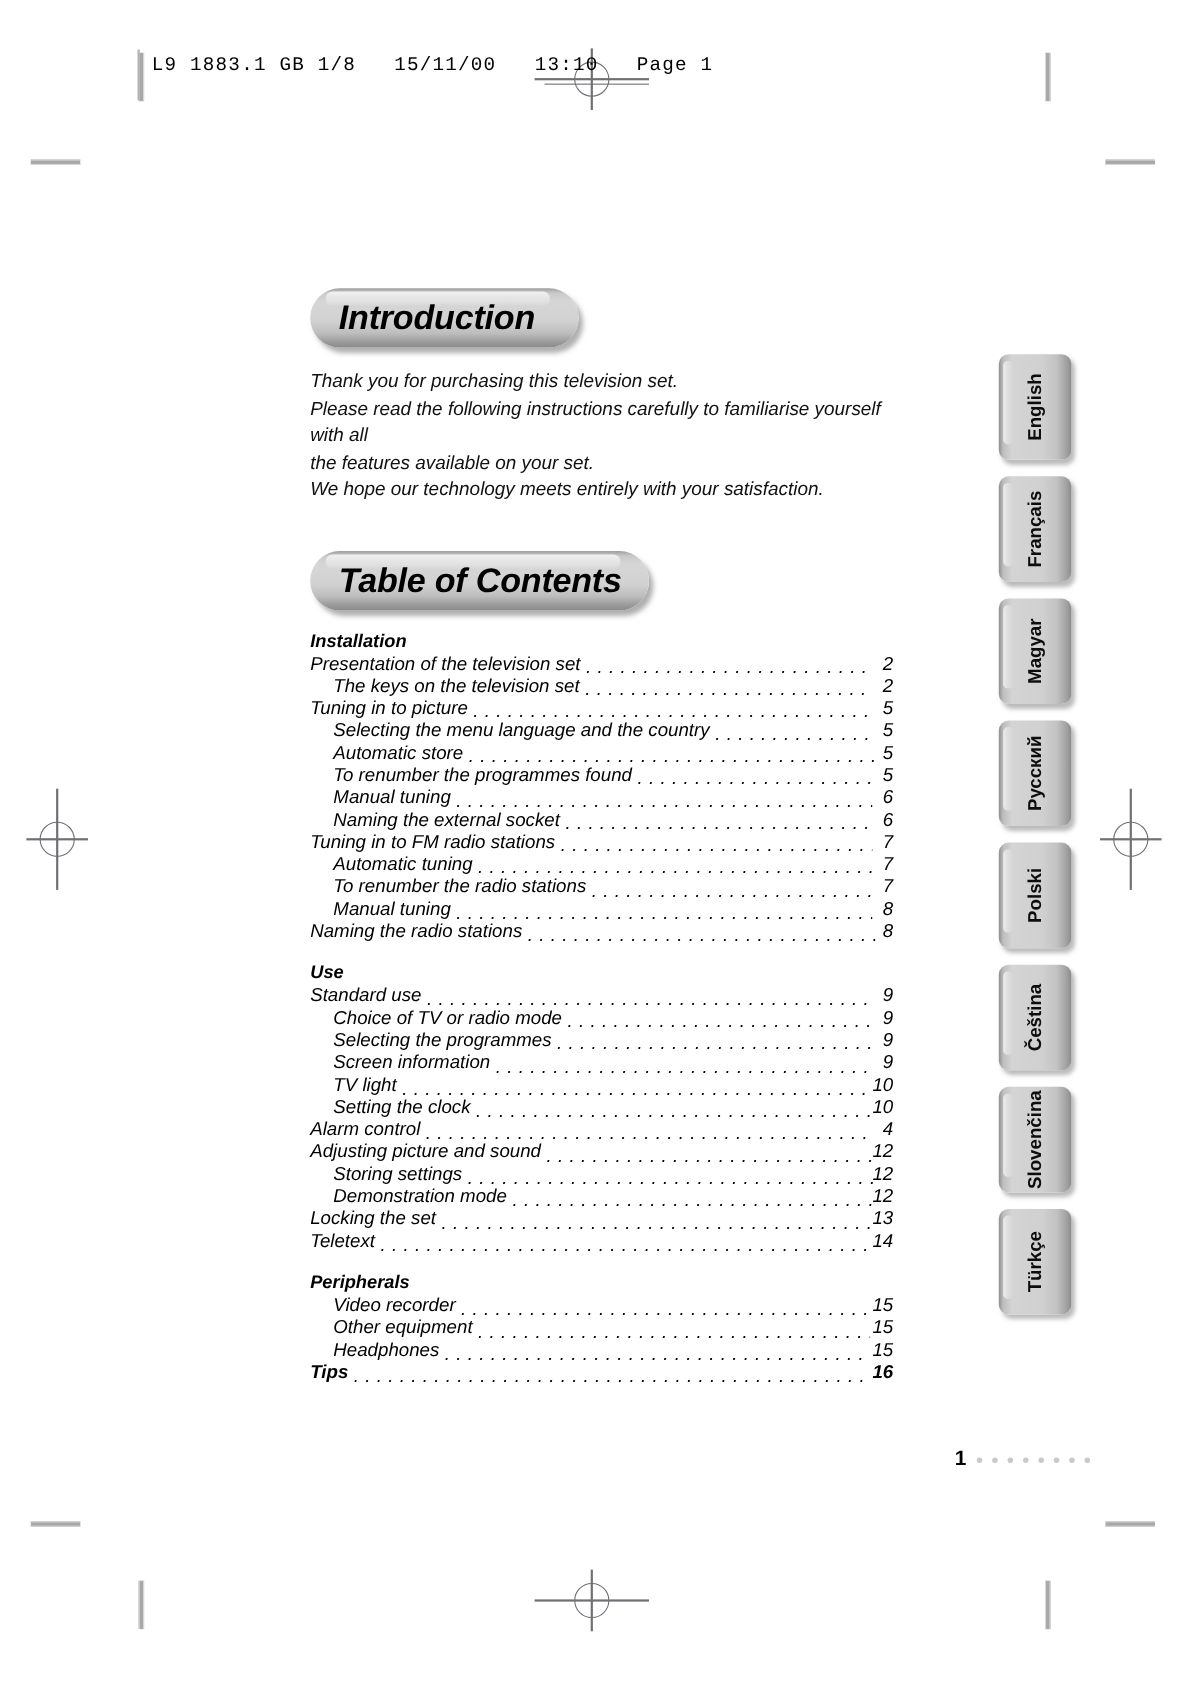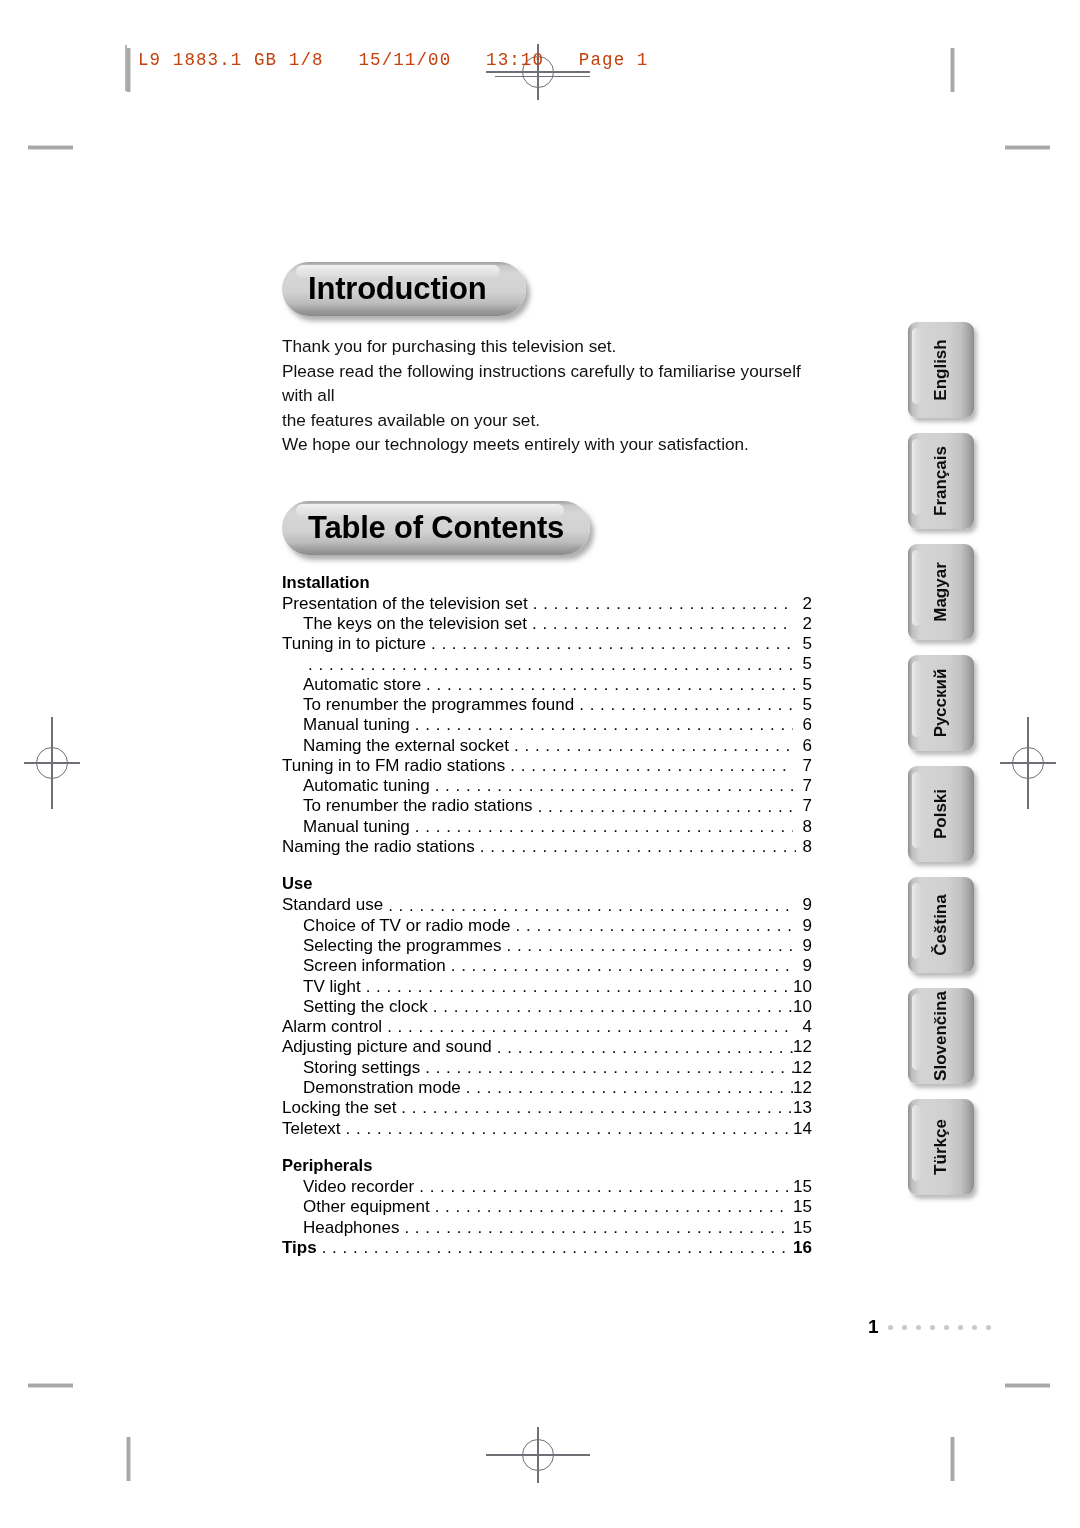--- a/index.html
+++ b/index.html
@@ -68,38 +68,39 @@
     height: 46px;
     background: #b3b3b6;
   }
   .header-text {
     position: absolute;
     left: 138px;
     top: 50px;
     font-family: "Liberation Mono", monospace;
     font-size: 17.5px;
     letter-spacing: 1.1px;
-    color: #c2410c;
+    color: #000000;
     white-space: pre;
   }
   .header-underline {
     position: absolute;
     left: 495px;
     top: 76px;
     width: 95px;
     height: 1.3px;
     background: #706f75;
   }
 
   
   .content {
     position: absolute;
     left: 282px;
     top: 262px;
     width: 530px;
+    font-style: italic;
   }
 
   
   .banner {
     position: relative;
     display: block;
     height: 54px;
     border-radius: 27px / 27px;
     background: linear-gradient(to bottom,
         #9e9e9e 0%,
@@ -152,21 +153,21 @@
   .toc-section-title {
     font-size: 16.6px;
     font-weight: bold;
     margin-top: 17px;
     margin-bottom: 1px;
   }
   .toc-section-title.first { margin-top: 0; }
 
   .toc-row {
     display: flex;
-    align-items: center;
+    align-items: flex-end;
     font-size: 17px;
     line-height: 20.3px;
     white-space: nowrap;
   }
   .toc-row.lvl2 { padding-left: 21px; }
   .toc-row.bold .toc-label,
   .toc-row.bold .toc-page { font-weight: bold; }
 
   .toc-label { flex: 0 0 auto; }
   .toc-dots {
@@ -332,20 +333,21 @@
         <span class="toc-label">The keys on the television set</span>
         <span class="toc-dots"></span>
         <span class="toc-page">2</span>
       </div>
       <div class="toc-row lvl1">
         <span class="toc-label">Tuning in to picture</span>
         <span class="toc-dots"></span>
         <span class="toc-page">5</span>
       </div>
       <div class="toc-row lvl2">
+        <span class="toc-label">Selecting the menu language and the country</span>
         <span class="toc-dots"></span>
         <span class="toc-page nogap">5</span>
       </div>
       <div class="toc-row lvl2">
         <span class="toc-label">Automatic store</span>
         <span class="toc-dots"></span>
         <span class="toc-page nogap">5</span>
       </div>
       <div class="toc-row lvl2">
         <span class="toc-label">To renumber the programmes found</span>

